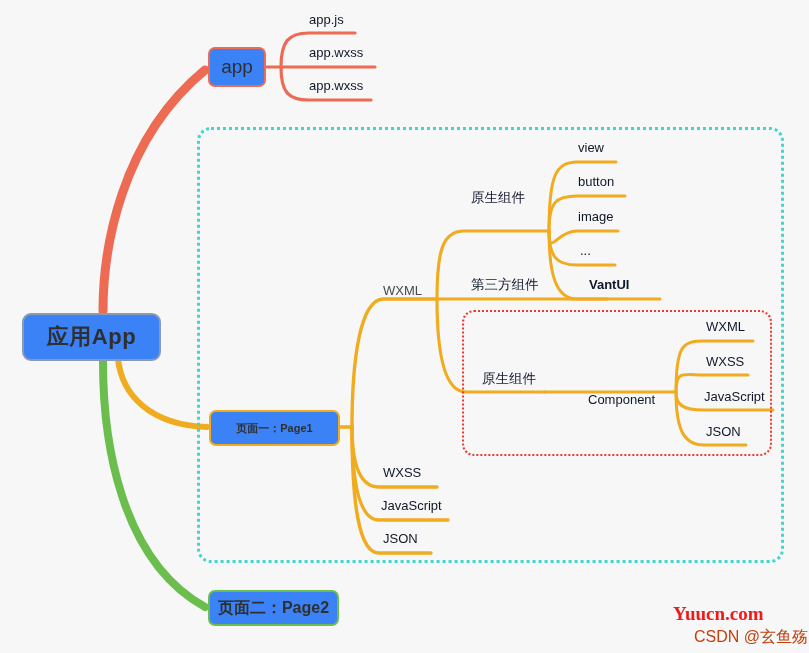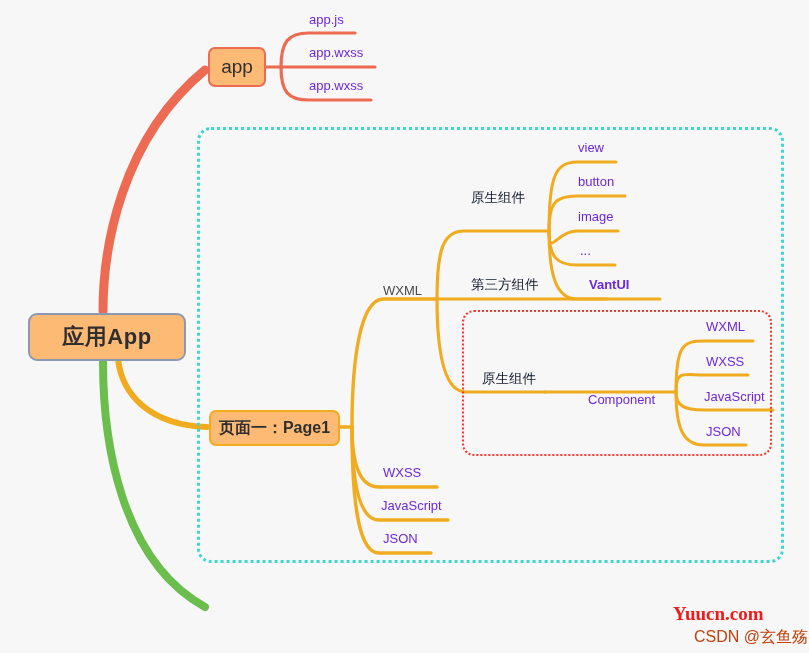--- a/index.html
+++ b/index.html
@@ -26,55 +26,55 @@
     width: 809px;
     height: 653px;
     pointer-events: none;
   }
   .layer > * { pointer-events: auto; }
 
   
   .node-box {
     position: absolute;
     box-sizing: border-box;
-    background: #fdba74;
+    background: #3b82f6;
     border-radius: 7px;
     display: flex;
     align-items: center;
     justify-content: center;
     white-space: nowrap;
     color: #2f2f2f;
   }
   .node-root {
     border: 2px solid #8b9ab4;
     border-radius: 9px;
     font-size: 22px;
     font-weight: bold;
     letter-spacing: .5px;
   }
   .node-app {
     border: 2px solid #ec6b52;
     font-size: 19px;
   }
   .node-page1 {
     border: 2px solid #f0ab1f;
-    font-size: 16px;
+    font-size: 11px;
     font-weight: bold;
   }
   .node-page2 {
     border: 2px solid #6bbe4e;
     font-size: 16px;
     font-weight: bold;
   }
 
   
   .leaf-label {
     position: absolute;
     white-space: nowrap;
-    color: #6d28d9;
+    color: #0f172a;
     font-size: 13px;
     line-height: 15px;
   }
   .leaf-label.cn { color: #0f172a; font-size: 13.5px; }
   .leaf-label.mid { color: #4a4a4a; }
 
   
   .dash-box {
     position: absolute;
     box-sizing: border-box;
@@ -154,36 +154,39 @@
     <path d="M676,392 C676,405 683,410 704,410 L773,410" stroke="#f0ab1f" stroke-width="3"></path>
     <path d="M676,392 C676,428 683,445 704,445 L746,445" stroke="#f0ab1f" stroke-width="3"></path>
   </g>
 </svg>
 
 <div class="layer">
 
   <div class="dash-box dash-teal" style="left:197px; top:127px; width:587px; height:436px;"></div>
   <div class="dash-box dash-red" style="left:462px; top:310px; width:310px; height:146px;"></div>
 
-  <div class="node-box node-root" style="left:28px; top:313px; width:158px; height:48px;">
+  <div class="node-box node-root" style="left:22px; top:313px; width:139px; height:48px;">
     <span>应用App</span>
   </div>
 
   <div class="node-box node-app" style="left:208px; top:47px; width:58px; height:40px;">
     <span>app</span>
   </div>
 
   <div class="leaf-label" style="left:309px; top:12px;">app.js</div>
   <div class="leaf-label" style="left:309px; top:45px;">app.wxss</div>
   <div class="leaf-label" style="left:309px; top:78px;text-align:right;">app.wxss</div>
 
   <div class="node-box node-page1" style="left:209px; top:410px; width:131px; height:36px;">
     <span>页面一：Page1</span>
   </div>
 
+  <div class="node-box node-page2" style="left:208px; top:590px; width:131px; height:36px;">
+    <span>页面二：Page2</span>
+  </div>
 
   <div class="leaf-label mid" style="left:383px; top:283px;">WXML</div>
 
   <div class="leaf-label" style="left:383px; top:465px;">WXSS</div>
   <div class="leaf-label" style="left:381px; top:498px;">JavaScript</div>
   <div class="leaf-label" style="left:383px; top:531px;">JSON</div>
 
   <div class="leaf-label cn" style="left:471px; top:190px;">原生组件</div>
   <div class="leaf-label cn" style="left:471px; top:277px;">第三方组件</div>
   <div class="leaf-label cn" style="left:482px; top:371px;">原生组件</div>

